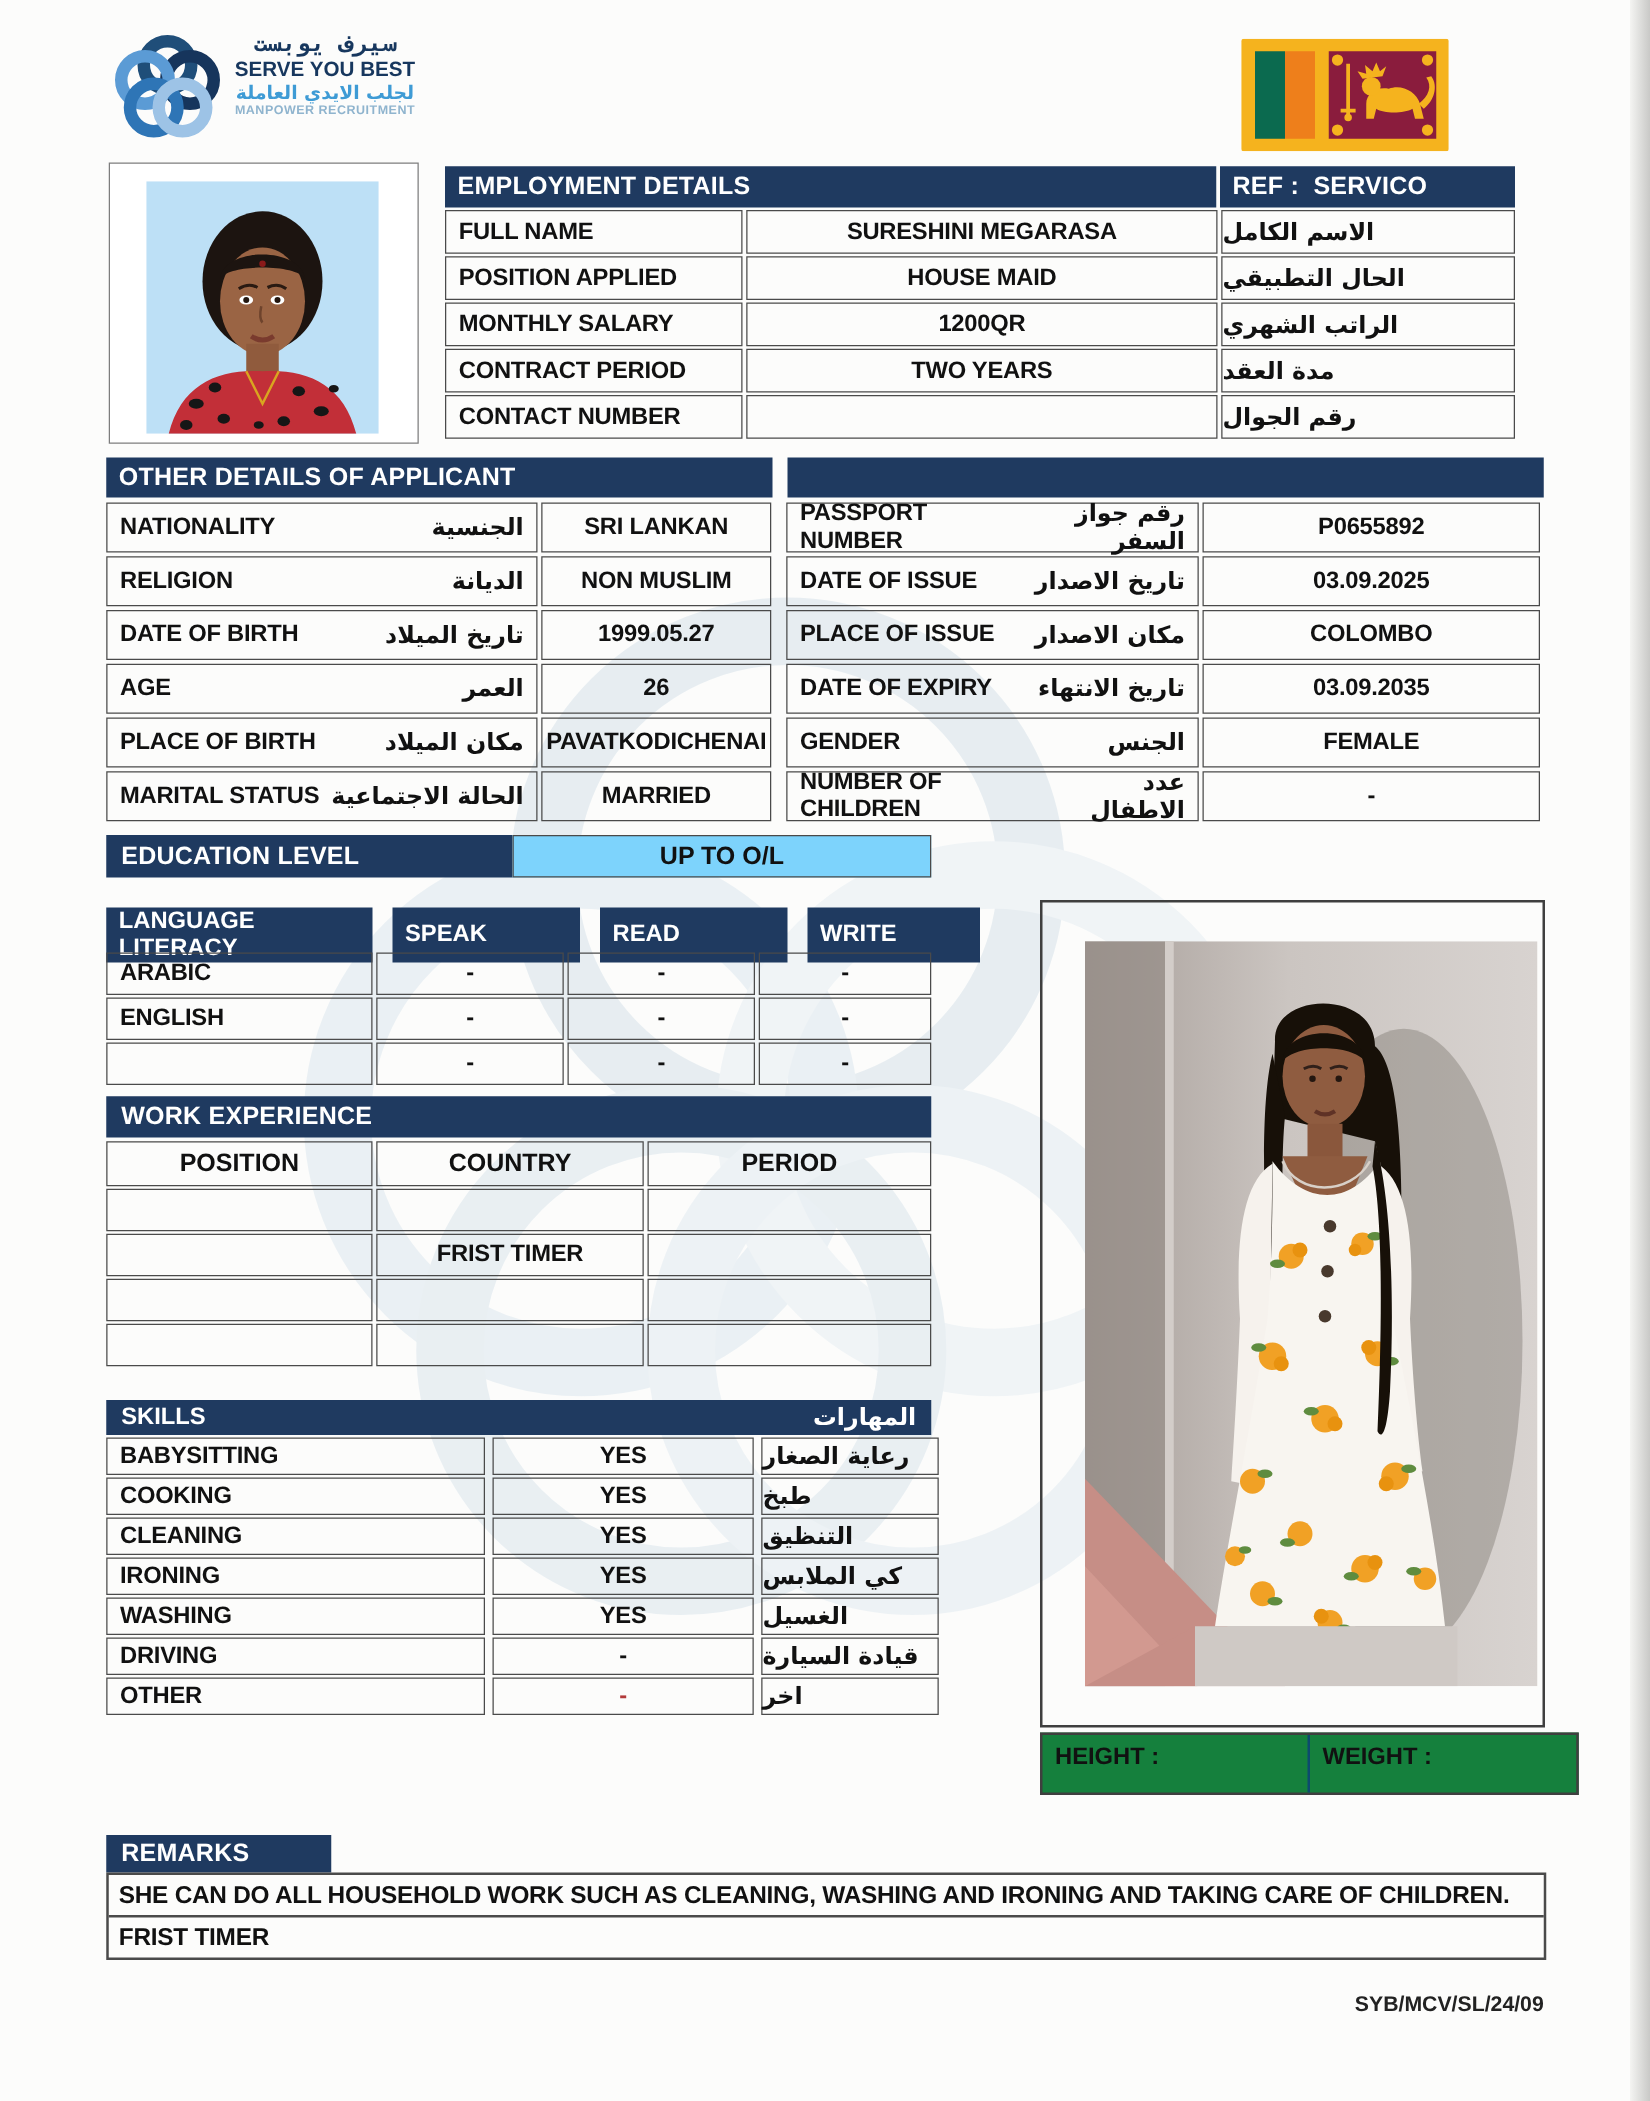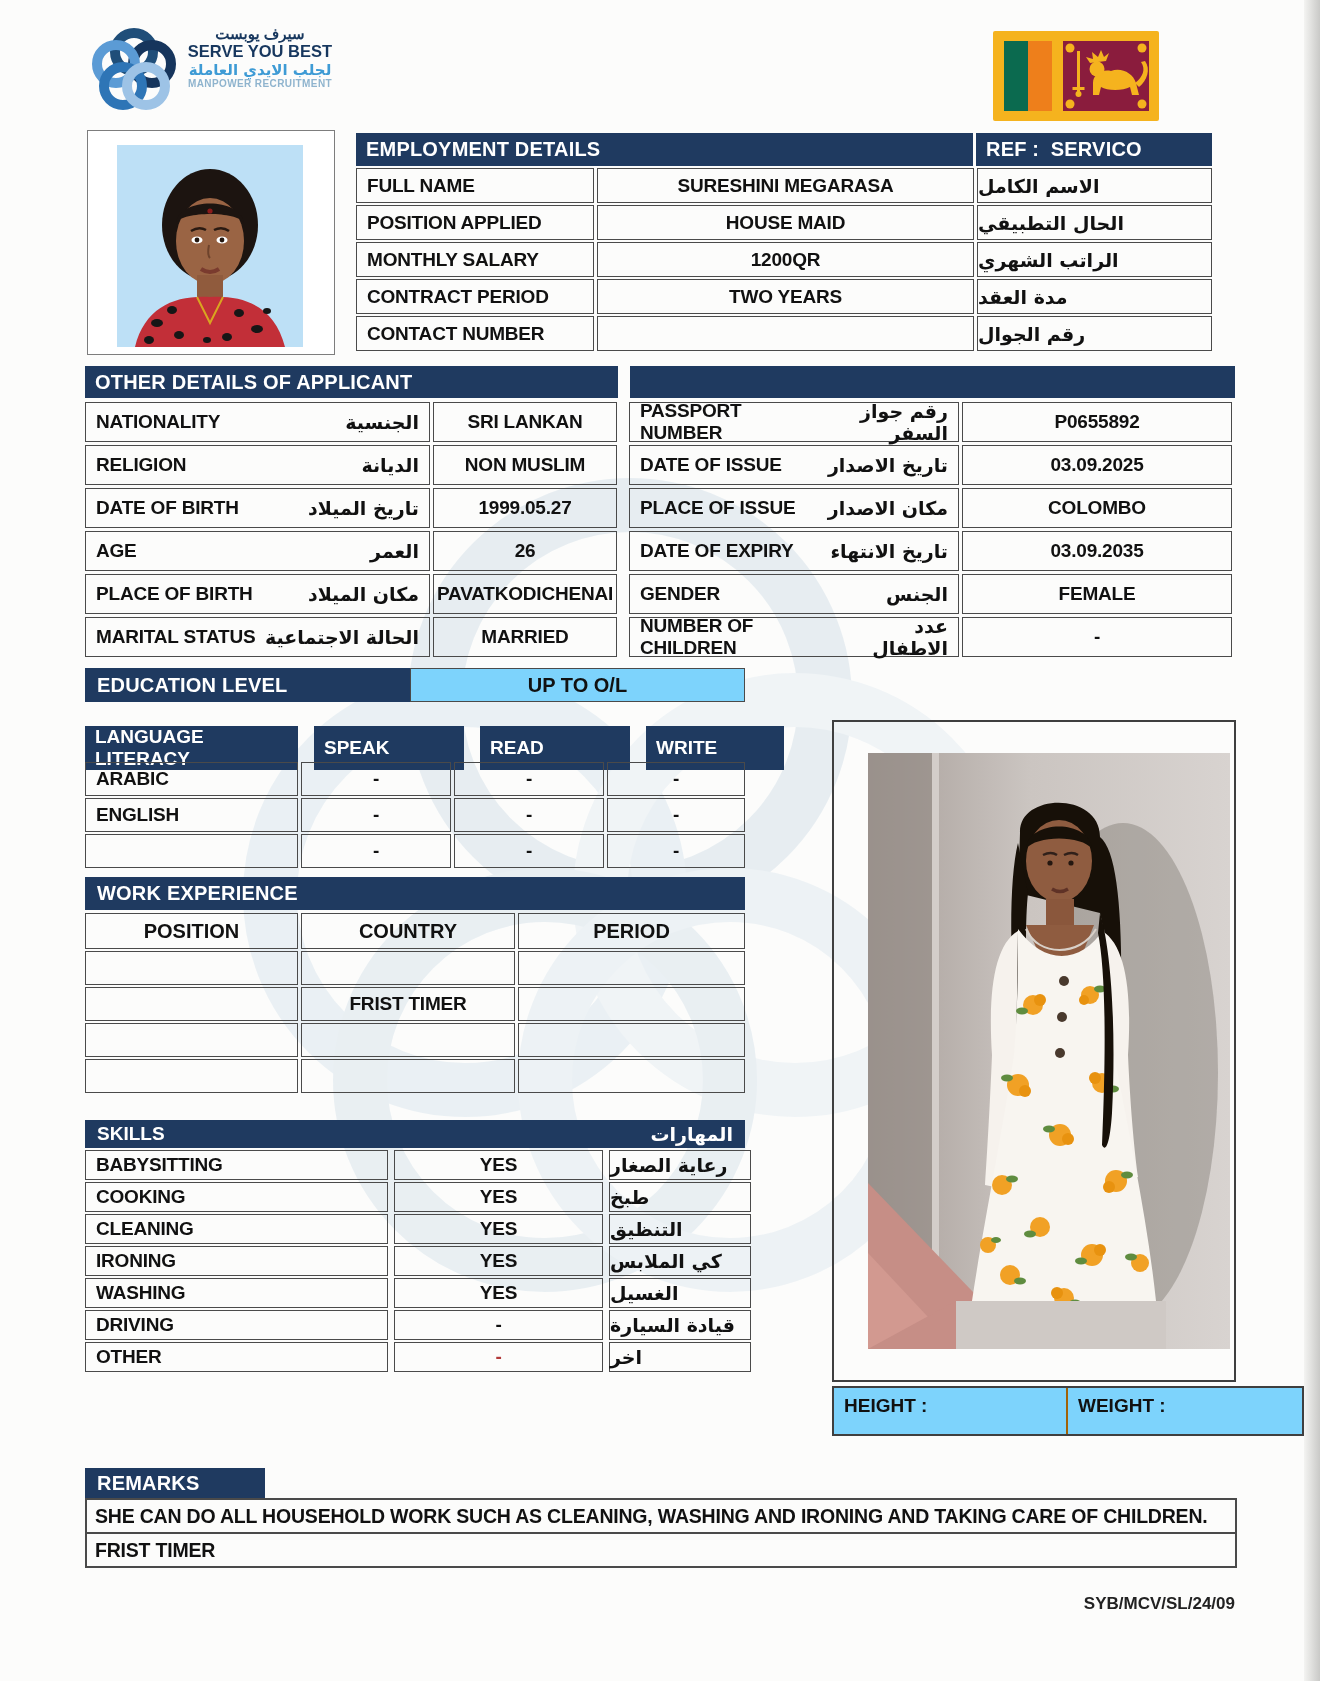--- a/index.html
+++ b/index.html
@@ -10,21 +10,21 @@
   .watermark{position:absolute;left:170px;top:420px;opacity:.16;z-index:0;}
   .navy{background:#1f3a60;color:#fff;}
   .bar{display:flex;align-items:center;font-weight:700;font-size:20px;letter-spacing:.2px;}
   .cell{border:1px solid #4a4a4a;display:flex;align-items:center;background:transparent;box-sizing:border-box;}
   .lbl{font-weight:700;font-size:19px;letter-spacing:-.2px;}
   .center{justify-content:center;text-align:center;}
   .ar{direction:rtl;font-family:"DejaVu Sans",sans-serif;font-weight:700;font-size:19px;}
   
   .brand{position:absolute;left:90px;top:26px;display:flex;z-index:2;}
   .brand-text{margin-left:8px;width:148px;text-align:center;line-height:1.08;}
-  .b-ar{font-family:Liberation Sans, sans-serif;font-weight:700;font-size:15px;color:#17375e;direction:rtl;}
+  .b-ar{font-family:Liberation Mono, monospace;font-weight:700;font-size:19px;color:#17375e;direction:rtl;}
   .b-en{font-weight:800;font-size:16.5px;color:#17375e;margin-top:1px;}
   .b-ar2{font-family:"DejaVu Sans",sans-serif;font-weight:700;font-size:15px;color:#3e9bd5;direction:rtl;margin-top:1px;}
   .b-en2{font-weight:700;font-size:10px;color:#8fb4ce;letter-spacing:.4px;margin-top:1px;}
   .flag{position:absolute;left:993px;top:31px;z-index:2;}
   
   .ppbox{position:absolute;left:87px;top:130px;width:246px;height:223px;border:1px solid #7d7d7d;z-index:2;background:#fff;}
   .ppbox svg{position:absolute;left:29px;top:14px;}
   
   .emp{position:absolute;left:345px;top:133px;width:929px;z-index:2;padding-left:11px;}
   .emp-head{display:grid;grid-template-columns:617px 236px;gap:3px;height:33px;}
@@ -49,23 +49,23 @@
   .work-head{position:absolute;left:85px;top:913px;width:660px;display:grid;grid-template-columns:213px 214px 227px;gap:3px;height:36px;z-index:2;}
   .work-head .cell{font-weight:700;font-size:20px;}
   .work-rows{position:absolute;left:85px;top:951px;width:660px;display:grid;grid-template-columns:213px 214px 227px;gap:2px 3px;grid-auto-rows:34px;z-index:2;}
   
   .skills-bar{position:absolute;left:85px;top:1120px;width:660px;height:28px;display:flex;justify-content:space-between;align-items:center;padding:0 12px;box-sizing:border-box;font-weight:700;font-size:19px;z-index:2;}
   .skills-rows{position:absolute;left:85px;top:1150px;width:618px;display:grid;grid-template-columns:303px 209px 142px;gap:2px 6px;grid-auto-rows:30px;z-index:2;}
   .red{color:#b23a3a;}
   
   .fbbox{position:absolute;left:832px;top:720px;width:404px;height:662px;border:2px solid #3f3f3f;box-sizing:border-box;z-index:2;}
   .fbbox svg{position:absolute;left:34px;top:31px;}
-  .hw{position:absolute;left:832px;top:1386px;width:472px;height:50px;display:grid;grid-template-columns:212px 192px;border:2px solid #3f3f3f;box-sizing:border-box;z-index:2;background:#7dd3fc;}
+  .hw{position:absolute;left:832px;top:1386px;width:431px;height:50px;display:grid;grid-template-columns:212px 192px;border:2px solid #3f3f3f;box-sizing:border-box;z-index:2;background:#15803d;}
   .hw div{padding:7px 0 0 10px;font-weight:700;font-size:19px;box-sizing:border-box;}
-  .hw div+div{border-left:2px solid #a16207;margin-left:20px;}
+  .hw div+div{border-left:2px solid #0c4a6e;}
   
   .rem-bar{position:absolute;left:85px;top:1468px;width:180px;height:30px;padding-left:12px;box-sizing:border-box;z-index:2;}
   .rem-box{position:absolute;left:85px;top:1498px;width:1152px;border:2px solid #4a4a4a;box-sizing:border-box;z-index:2;}
   .rem-line{height:32px;display:flex;align-items:center;padding-left:8px;font-weight:700;font-size:19.5px;letter-spacing:-.2px;}
   .rem-line+.rem-line{border-top:2px solid #4a4a4a;}
   .footer-ref{position:absolute;left:935px;top:1594px;width:300px;text-align:right;font-weight:600;font-size:17px;color:#222;z-index:2;}
 </style>
 </head>
 <body>
 

